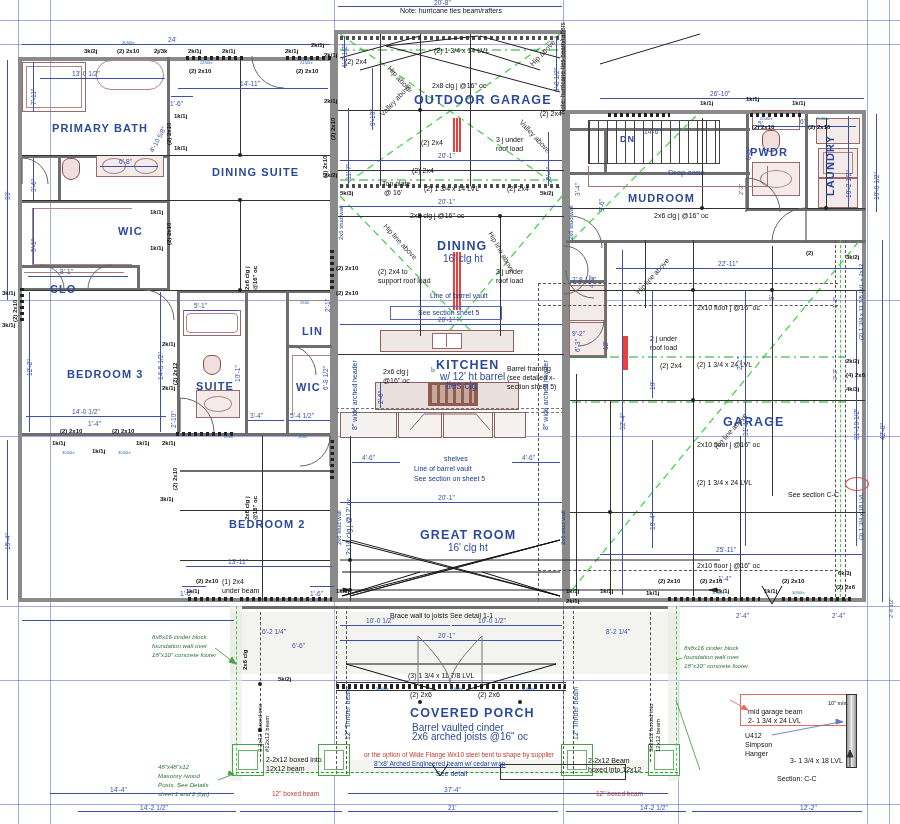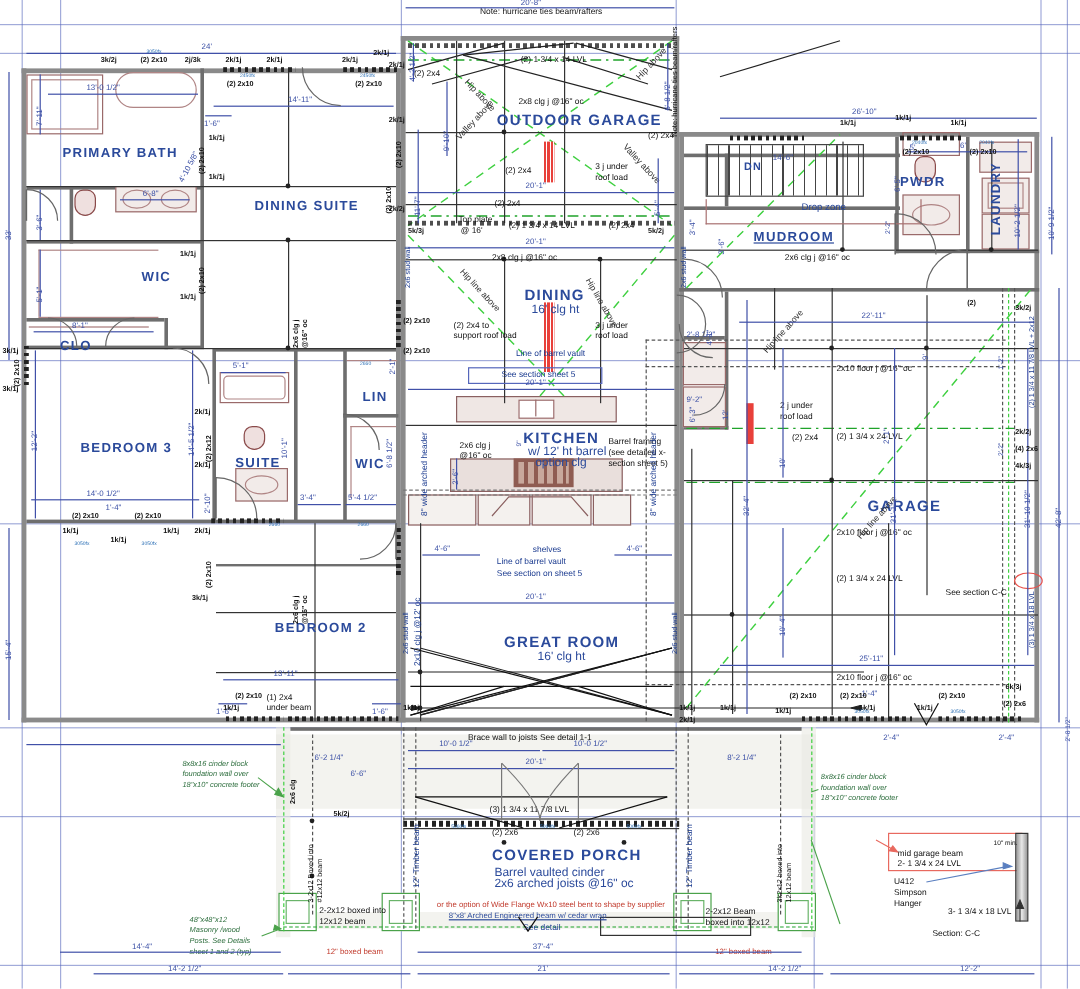--- a/index.html
+++ b/index.html
@@ -314,27 +314,27 @@
   <div class="rlabel" style="left:67px;top:368px;">BEDROOM 3</div>
   <div class="rlabel" style="left:196px;top:380px;">SUITE</div>
   <div class="rlabel" style="left:302px;top:325px;">LIN</div>
   <div class="rlabel" style="left:296px;top:381px;">WIC</div>
   <div class="rlabel" style="left:229px;top:518px;">BEDROOM 2</div>
   <div class="rlabel big" style="left:414px;top:93px;">OUTDOOR GARAGE</div>
   <div class="rlabel big" style="left:437px;top:239px;">DINING</div>
   <div class="rsub" style="left:443px;top:253px;">16' clg ht</div>
   <div class="rlabel big" style="left:436px;top:358px;">KITCHEN</div>
   <div class="rsub" style="left:440px;top:371px;">w/ 12' ht barrel</div>
-  <div class="rsub" style="left:446px;top:380px;">option clg</div>
+  <div class="rsub" style="left:446px;top:380px;">ties clg</div>
   <div class="rlabel big" style="left:420px;top:528px;">GREAT ROOM</div>
   <div class="rsub" style="left:448px;top:542px;">16' clg ht</div>
   <div class="rlabel big" style="left:410px;top:706px;">COVERED PORCH</div>
   <div class="rsub" style="left:412px;top:722px;">Barrel vaulted cinder</div>
   <div class="rsub" style="left:412px;top:731px;">2x6 arched joists @16" oc</div>
-  <div class="rlabel" style="left:628px;top:192px;text-decoration:underline;">MUDROOM</div>
+  <div class="rlabel" style="left:628px;top:192px;">MUDROOM</div>
   <div class="rlabel" style="left:750px;top:146px;">PWDR</div>
   <div class="rlabel vt" style="left:824px;top:196px;transform:rotate(-90deg);">LAUNDRY</div>
   <div class="rlabel big" style="left:723px;top:415px;">GARAGE</div>
   <div class="rlabel" style="left:620px;top:134px;font-size:9px;">DN</div>
   <div class="rsub" style="left:668px;top:168px;font-size:8px;">Drop zone</div>
 
   <div class="note" style="left:400px;top:7px;">Note:  hurricane ties beam/rafters</div>
   <div class="note vt" style="left:559px;top:114px;transform:rotate(-90deg);font-size:6.3px;">Note: hurricane ties beam/rafters</div>
   <div class="note" style="left:434px;top:47px;">(2) 1 3/4 x 14 LVL</div>
   <div class="note" style="left:424px;top:185px;">(2) 1 3/4 x 14 LVL</div>

